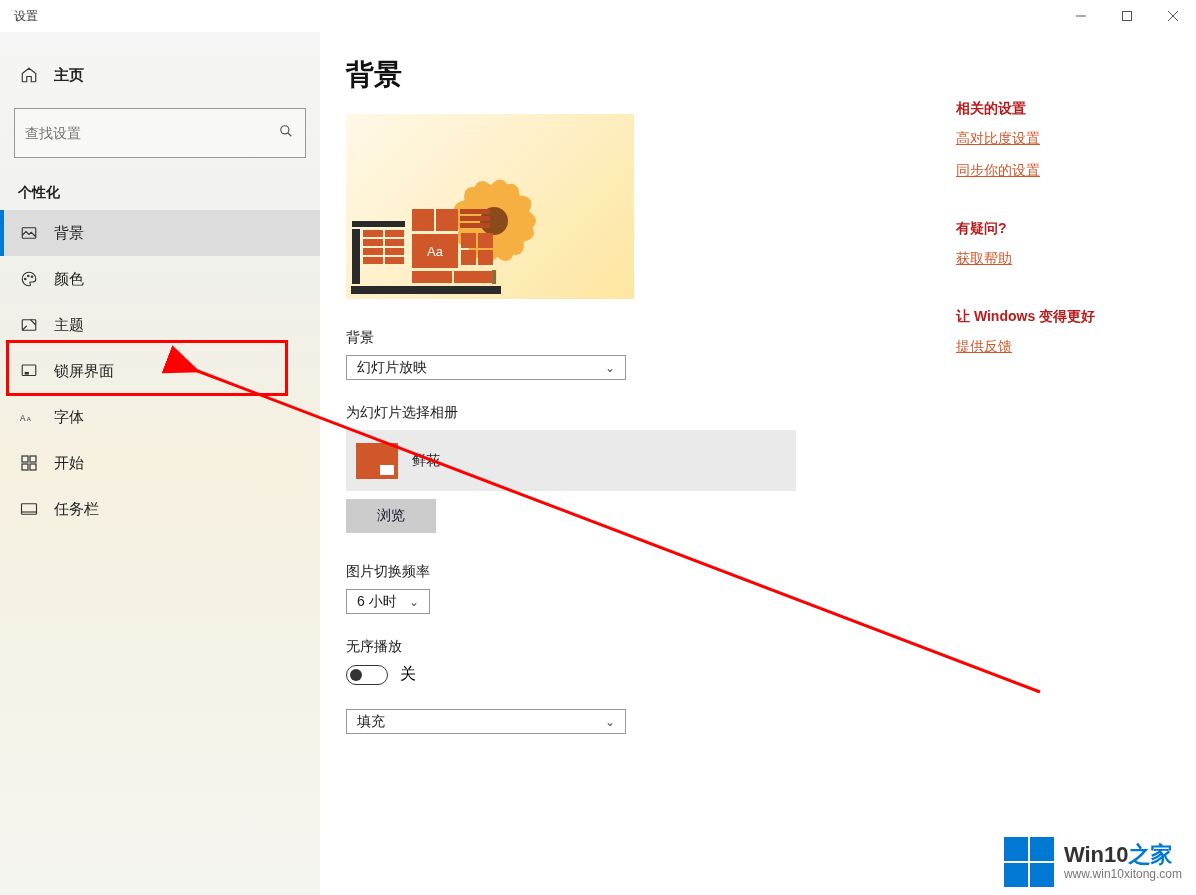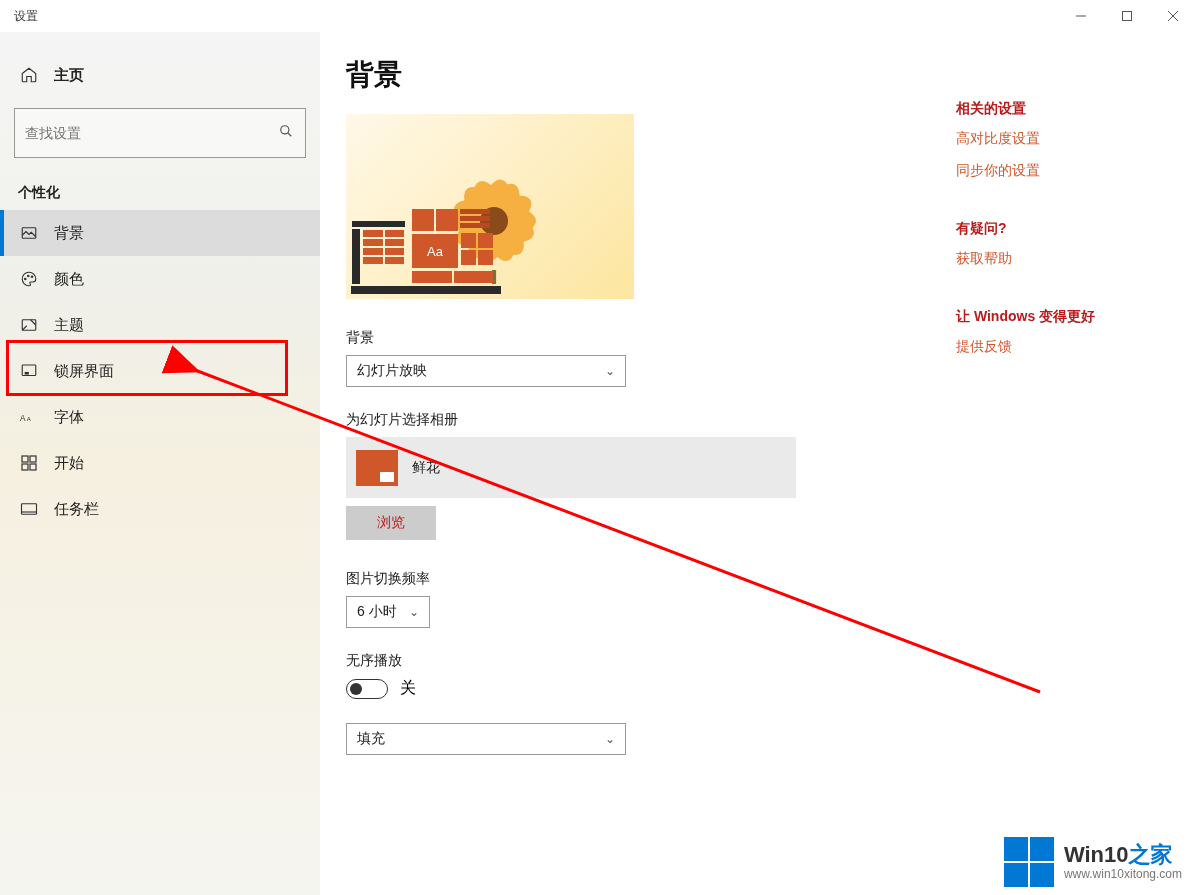--- a/index.html
+++ b/index.html
@@ -21,34 +21,34 @@
 .nav-item.active::before { content: ""; position: absolute; left: 0; top: 0; bottom: 0; width: 4px; background: #0078d4; }
 .highlight-box { position: absolute; border: 3px solid #ff0000; pointer-events: none; }
 .main { position: absolute; left: 320px; top: 32px; right: 0; bottom: 0; padding: 24px 26px; }
 .page-title { font-size: 28px; font-weight: 600; margin-bottom: 20px; color: #111; }
 .preview { width: 288px; height: 185px; background: linear-gradient(135deg,#fff8e8 0%,#fde6a0 100%); position: relative; overflow: hidden; margin-bottom: 30px; }
 .preview .flower { position: absolute; right: 70px; top: 30px; width: 140px; height: 140px; }
 .preview .taskbar { position: absolute; left: 5px; bottom: 5px; }
 .tile { background: #d0572a; margin: 1px; }
 .tile.aa { display: flex; align-items: center; justify-content: center; color: #fff; font-size: 13px; }
 .label { font-size: 14px; color: #222; margin-bottom: 8px; }
-.dropdown { width: 280px; height: 32px; border: 1px solid #999; display: flex; align-items: center; justify-content: space-between; padding: 0 10px; font-size: 14px; color: #222; margin-bottom: 24px; background: #fff; }
+.dropdown { width: 280px; height: 25px; border: 1px solid #999; display: flex; align-items: center; justify-content: space-between; padding: 0 10px; font-size: 14px; color: #222; margin-bottom: 24px; background: #fff; }
 .dropdown.small { width: 84px; }
 .chev { font-size: 12px; color: #555; }
 .album-row { width: 450px; height: 61px; background: #eaeaea; display: flex; align-items: center; padding: 0 10px; margin-bottom: 8px; }
 .album-thumb { width: 42px; height: 36px; background: #d0572a; position: relative; }
 .album-thumb::after { content: ""; position: absolute; right: 4px; bottom: 4px; width: 14px; height: 10px; background: #fff; }
 .album-name { margin-left: 14px; font-size: 14px; color: #222; }
-.browse-btn { width: 90px; height: 34px; background: #ccc; display: flex; align-items: center; justify-content: center; font-size: 14px; color: #b91c1c; margin-bottom: 30px; }
+.browse-btn { width: 90px; height: 34px; background: #ccc; display: flex; align-items: center; justify-content: center; font-size: 14px; color: #0f172a; margin-bottom: 30px; }
 .toggle-row { display: flex; align-items: center; margin-bottom: 24px; }
 .toggle { width: 42px; height: 20px; border: 1px solid #333; border-radius: 10px; position: relative; margin-right: 12px; background: #fff; }
 .toggle::after { content: ""; position: absolute; left: 3px; top: 3px; width: 12px; height: 12px; border-radius: 50%; background: #333; }
 .right-rail { position: absolute; right: 30px; top: 100px; width: 210px; font-size: 14px; }
 .rail-heading { color: #b91c1c; margin-bottom: 12px; font-weight: bold; }
-.rail-link { color: #d0572a; display: block; margin-bottom: 14px; cursor: default; }
+.rail-link { color: #d0572a; display: block; margin-bottom: 14px; cursor: default; text-decoration: underline; }
 .rail-group { margin-bottom: 40px; }
 .arrow-svg { position: absolute; left: 0; top: 0; width: 1196px; height: 895px; pointer-events: none; }
 .watermark { position: absolute; right: 14px; bottom: 8px; display: flex; align-items: center; justify-content: space-between; }
 .wm-squares { display: grid; grid-template-columns: repeat(2,24px); grid-template-rows: repeat(2,24px); gap: 2px; margin-right: 10px; }
 .wm-sq { background: #0078d4; }
 .wm-text { line-height: 1.1; }
 .wm-main { font-size: 22px; font-weight: 700; color: #333; }
 .wm-main .accent { color: #0078d4; }
 .wm-url { font-size: 12px; color: #777; }
 </style>

